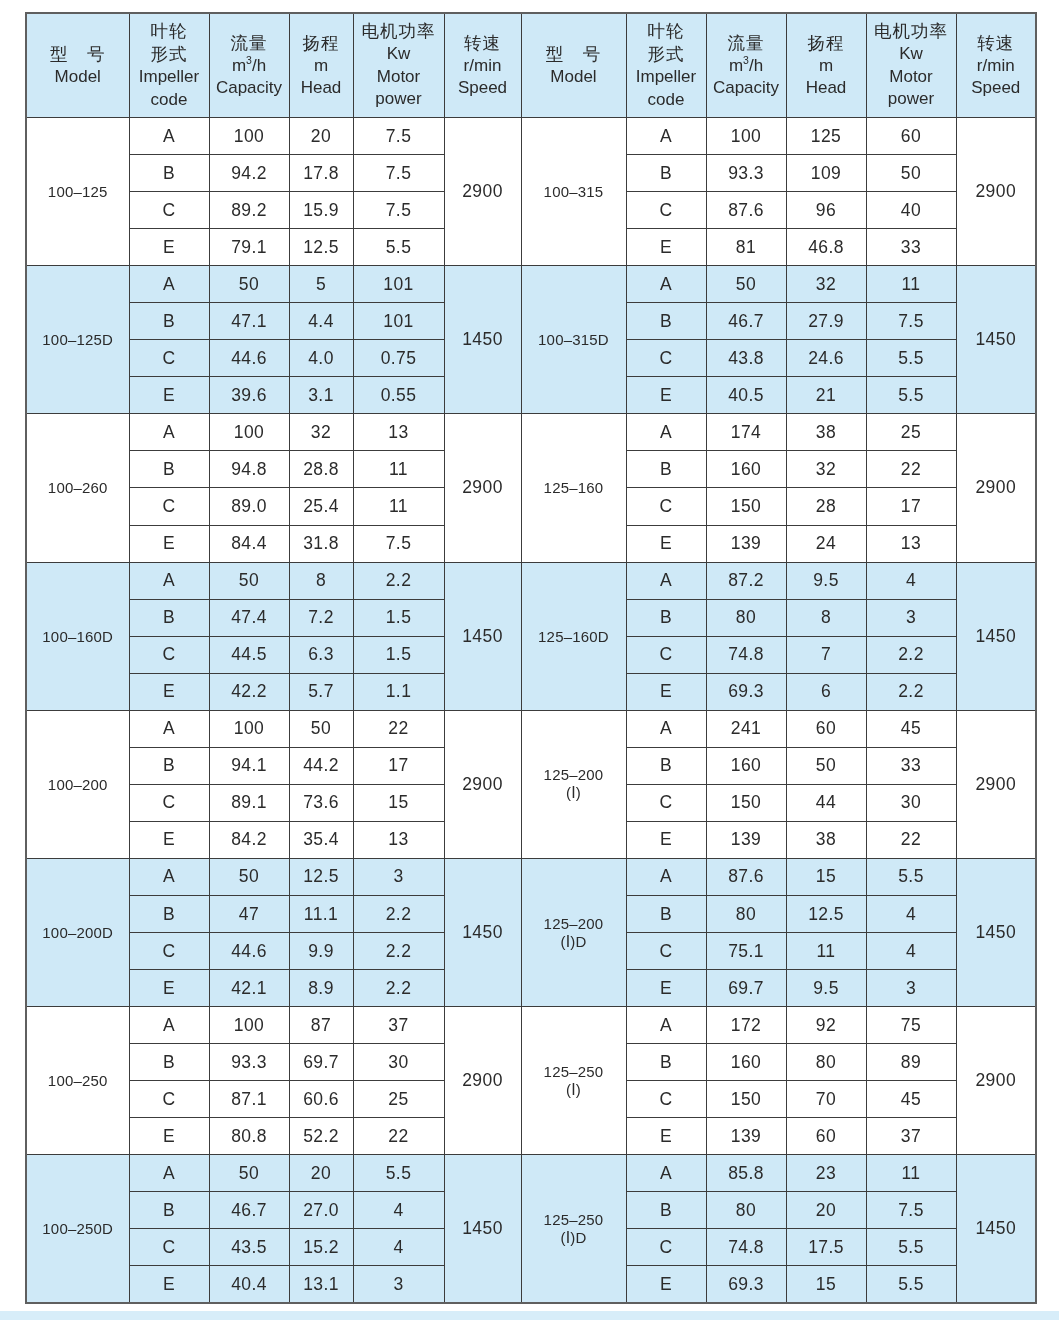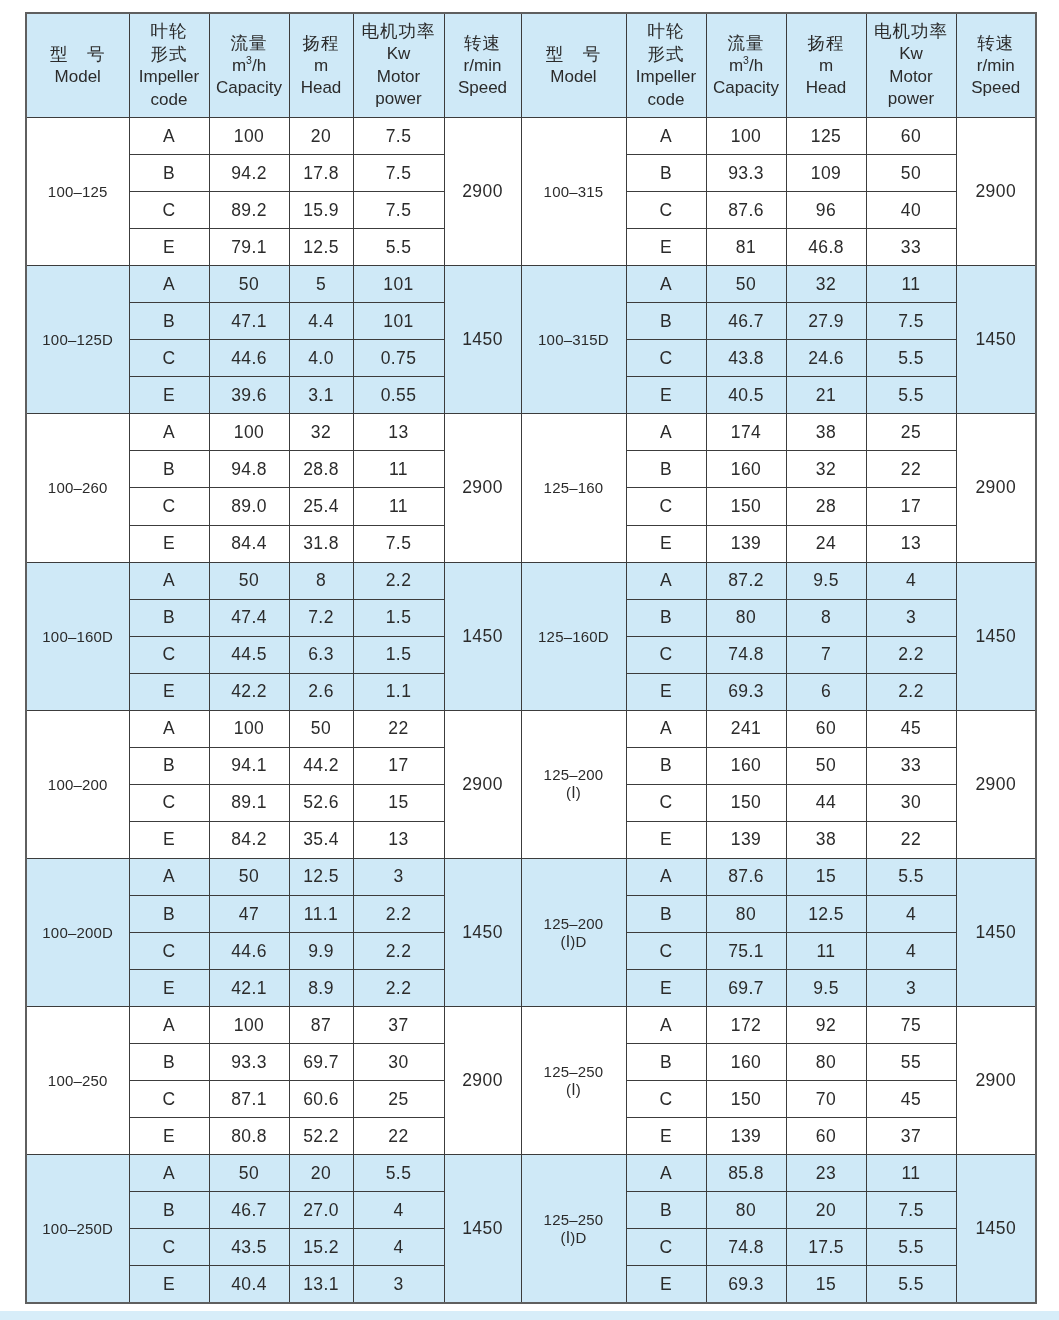--- a/index.html
+++ b/index.html
@@ -313,21 +313,21 @@
           <td>6.3</td>
           <td>1.5</td>
           <td>C</td>
           <td>74.8</td>
           <td>7</td>
           <td>2.2</td>
         </tr>
         <tr class="shade">
           <td>E</td>
           <td>42.2</td>
-          <td>2.6</td>
+          <td>5.7</td>
           <td>1.1</td>
           <td>E</td>
           <td>69.3</td>
           <td>6</td>
           <td>2.2</td>
         </tr>
         <tr>
           <td rowspan="4" class="model-cell">
             <div>100–200</div>
           </td>
@@ -352,21 +352,21 @@
           <td>44.2</td>
           <td>17</td>
           <td>B</td>
           <td>160</td>
           <td>50</td>
           <td>33</td>
         </tr>
         <tr>
           <td>C</td>
           <td>89.1</td>
-          <td>52.6</td>
+          <td>73.6</td>
           <td>15</td>
           <td>C</td>
           <td>150</td>
           <td>44</td>
           <td>30</td>
         </tr>
         <tr>
           <td>E</td>
           <td>84.2</td>
           <td>35.4</td>
@@ -445,21 +445,21 @@
           <td rowspan="4" class="speed-cell">2900</td>
         </tr>
         <tr>
           <td>B</td>
           <td>93.3</td>
           <td>69.7</td>
           <td>30</td>
           <td>B</td>
           <td>160</td>
           <td>80</td>
-          <td>55</td>
+          <td>89</td>
         </tr>
         <tr>
           <td>C</td>
           <td>87.1</td>
           <td>60.6</td>
           <td>25</td>
           <td>C</td>
           <td>150</td>
           <td>70</td>
           <td>45</td>

